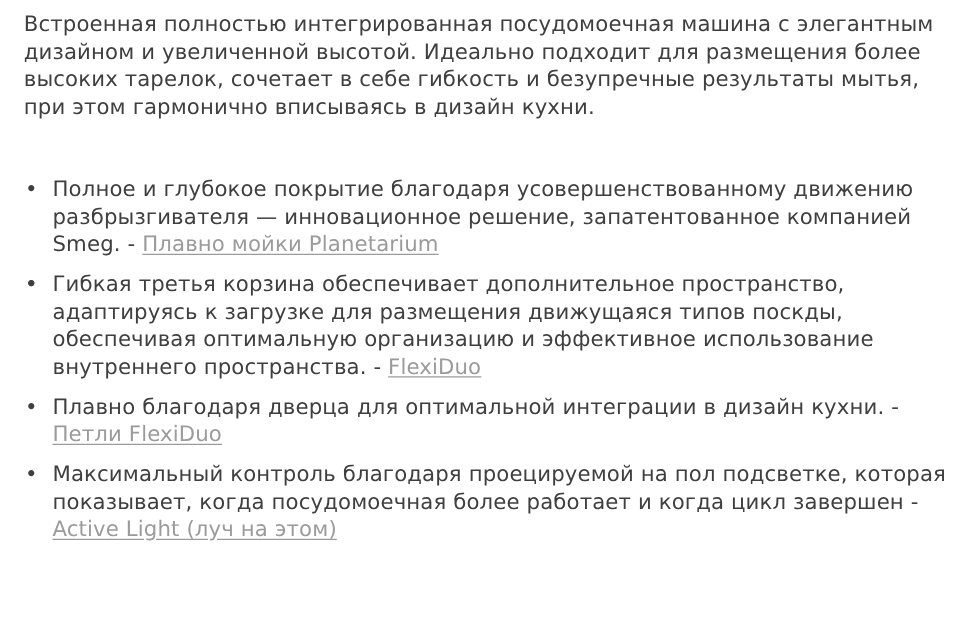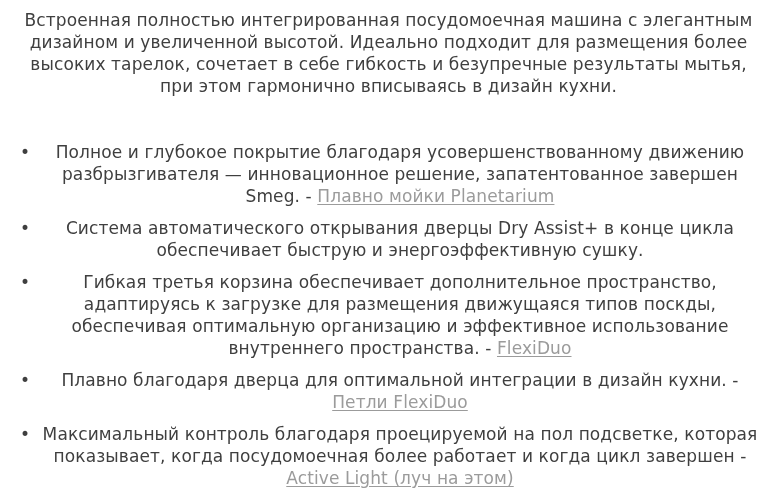--- a/index.html
+++ b/index.html
@@ -1,20 +1,20 @@
 <!DOCTYPE html>
 <html lang="ru" style="--text-color: #3f3f3f; --link-color: #9b9b9b; --bg-color: #ffffff;"><head>
 <meta charset="utf-8">
 <style>
   :root {
     --text-color: #3f3f3f;
     --link-color: #9b9b9b;
     --bg-color: #ffffff;
   }
-  * { box-sizing: border-box; text-align: center; }
+  * { box-sizing: border-box; }
   html, body { margin: 0; padding: 0; }
   body {
     width: 772px;
     height: 495px;
     background: var(--bg-color);
     font-family: "DejaVu Sans", "Liberation Sans", sans-serif;
     font-size: 17px;
     line-height: 22px;
     letter-spacing: 0.1px;
     color: var(--text-color);
@@ -53,26 +53,25 @@
 </style>
 </head>
 <body>
 
 <div class="content">
   <p class="intro">Встроенная полностью интегрированная посудомоечная машина с элегантным дизайном и увеличенной высотой. Идеально подходит для размещения более высоких тарелок, сочетает в себе гибкость и безупречные результаты мытья, при этом гармонично вписываясь в дизайн кухни.</p>
 
   <ul class="features">
   <li class="feature-item">
     <span class="bullet">•</span>
-    <span class="feature-text">Полное и глубокое покрытие благодаря усовершенствованному движению разбрызгивателя — инновационное решение, запатентованное завершен Smeg. - </span><a class="feature-link" href="#">Плавно мойки Planetarium</a>
+    <span class="feature-text">Полное и глубокое покрытие благодаря усовершенствованному движению разбрызгивателя — инновационное решение, запатентованное компанией Smeg. - </span><a class="feature-link" href="#">Плавно мойки Planetarium</a>
   </li>
 
   <li class="feature-item">
     <span class="bullet">•</span>
-    <span class="feature-text">Система автоматического открывания дверцы Dry Assist+ в конце цикла обеспечивает быструю и энергоэффективную сушку.</span>
   </li>
 
   <li class="feature-item">
     <span class="bullet">•</span>
     <span class="feature-text">Гибкая третья корзина обеспечивает дополнительное пространство, адаптируясь к загрузке для размещения движущаяся типов поскды, обеспечивая оптимальную организацию и эффективное использование внутреннего пространства. - </span><a class="feature-link" href="#">FlexiDuo</a>
   </li>
 
   <li class="feature-item">
     <span class="bullet">•</span>
     <span class="feature-text">Плавно благодаря дверца для оптимальной интеграции в дизайн кухни. - </span><a class="feature-link" href="#">Петли FlexiDuo</a>

